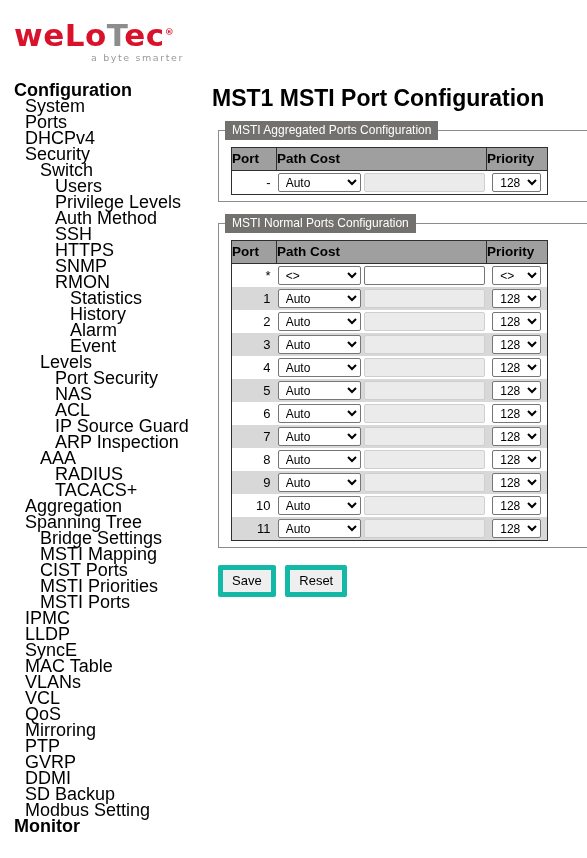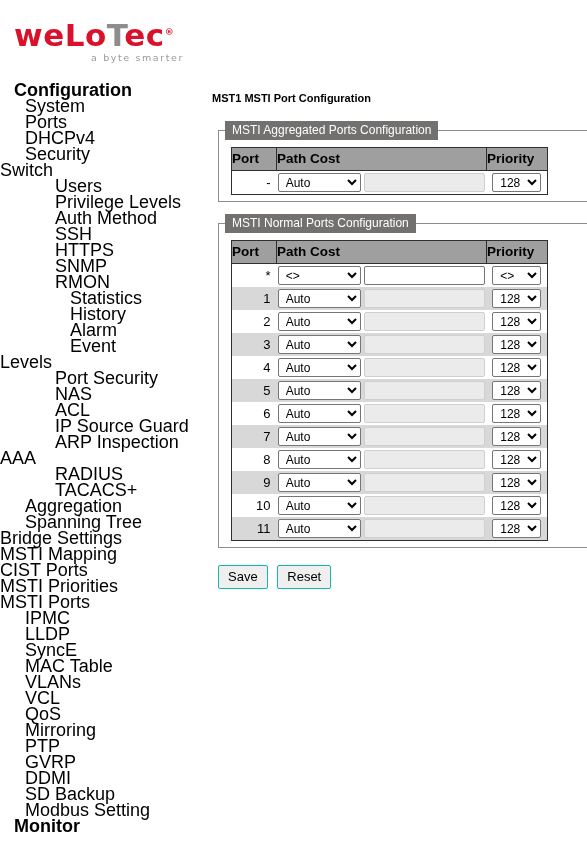--- a/index.html
+++ b/index.html
@@ -60,34 +60,34 @@
   }
   .nav-item {
     font-size: 18px;
     line-height: 16px;
     color: #000;
     white-space: nowrap;
     padding: 0;
   }
   .nav-item.lvl0 { padding-left: 14px; font-weight: bold; }
   .nav-item.lvl1 { padding-left: 25px; }
-  .nav-item.lvl2 { }
+  .nav-item.lvl2 { padding-left: 40px; }
   .nav-item.lvl3 { padding-left: 55px; }
   .nav-item.lvl1, .nav-item.lvl2, .nav-item.lvl3 { cursor: pointer; }
 
   
   #main {
     position: absolute;
     left: 212px;
     top: 82px;
     right: 0;
     bottom: 0;
   }
   #page-title {
-    font-size: 11px;
+    font-size: 23px;
     font-weight: bold;
     color: #000;
     margin: 5px 0 0 0;
     line-height: 22px;
   }
 
   fieldset.panel {
     border: 1px solid #8c8c8c;
     border-right: none;
     border-top: 1px solid #8c8c8c;
@@ -175,21 +175,21 @@
   }
 
   #btn-row {
     margin: 17px 0 0 6px;
   }
   button.btn {
     font-family: "Liberation Sans", sans-serif;
     font-size: 13px;
     color: #000;
     background: #efefef;
-    border: 1px solid #14b8a6;
+    border: 5px solid #14b8a6;
     border-radius: 2px;
     padding: 3px 9px 4px 9px;
     margin-right: 6px;
     cursor: pointer;
   }
   .star { font-size: 10px; }
 </style>
 </head>
 <body>
 

